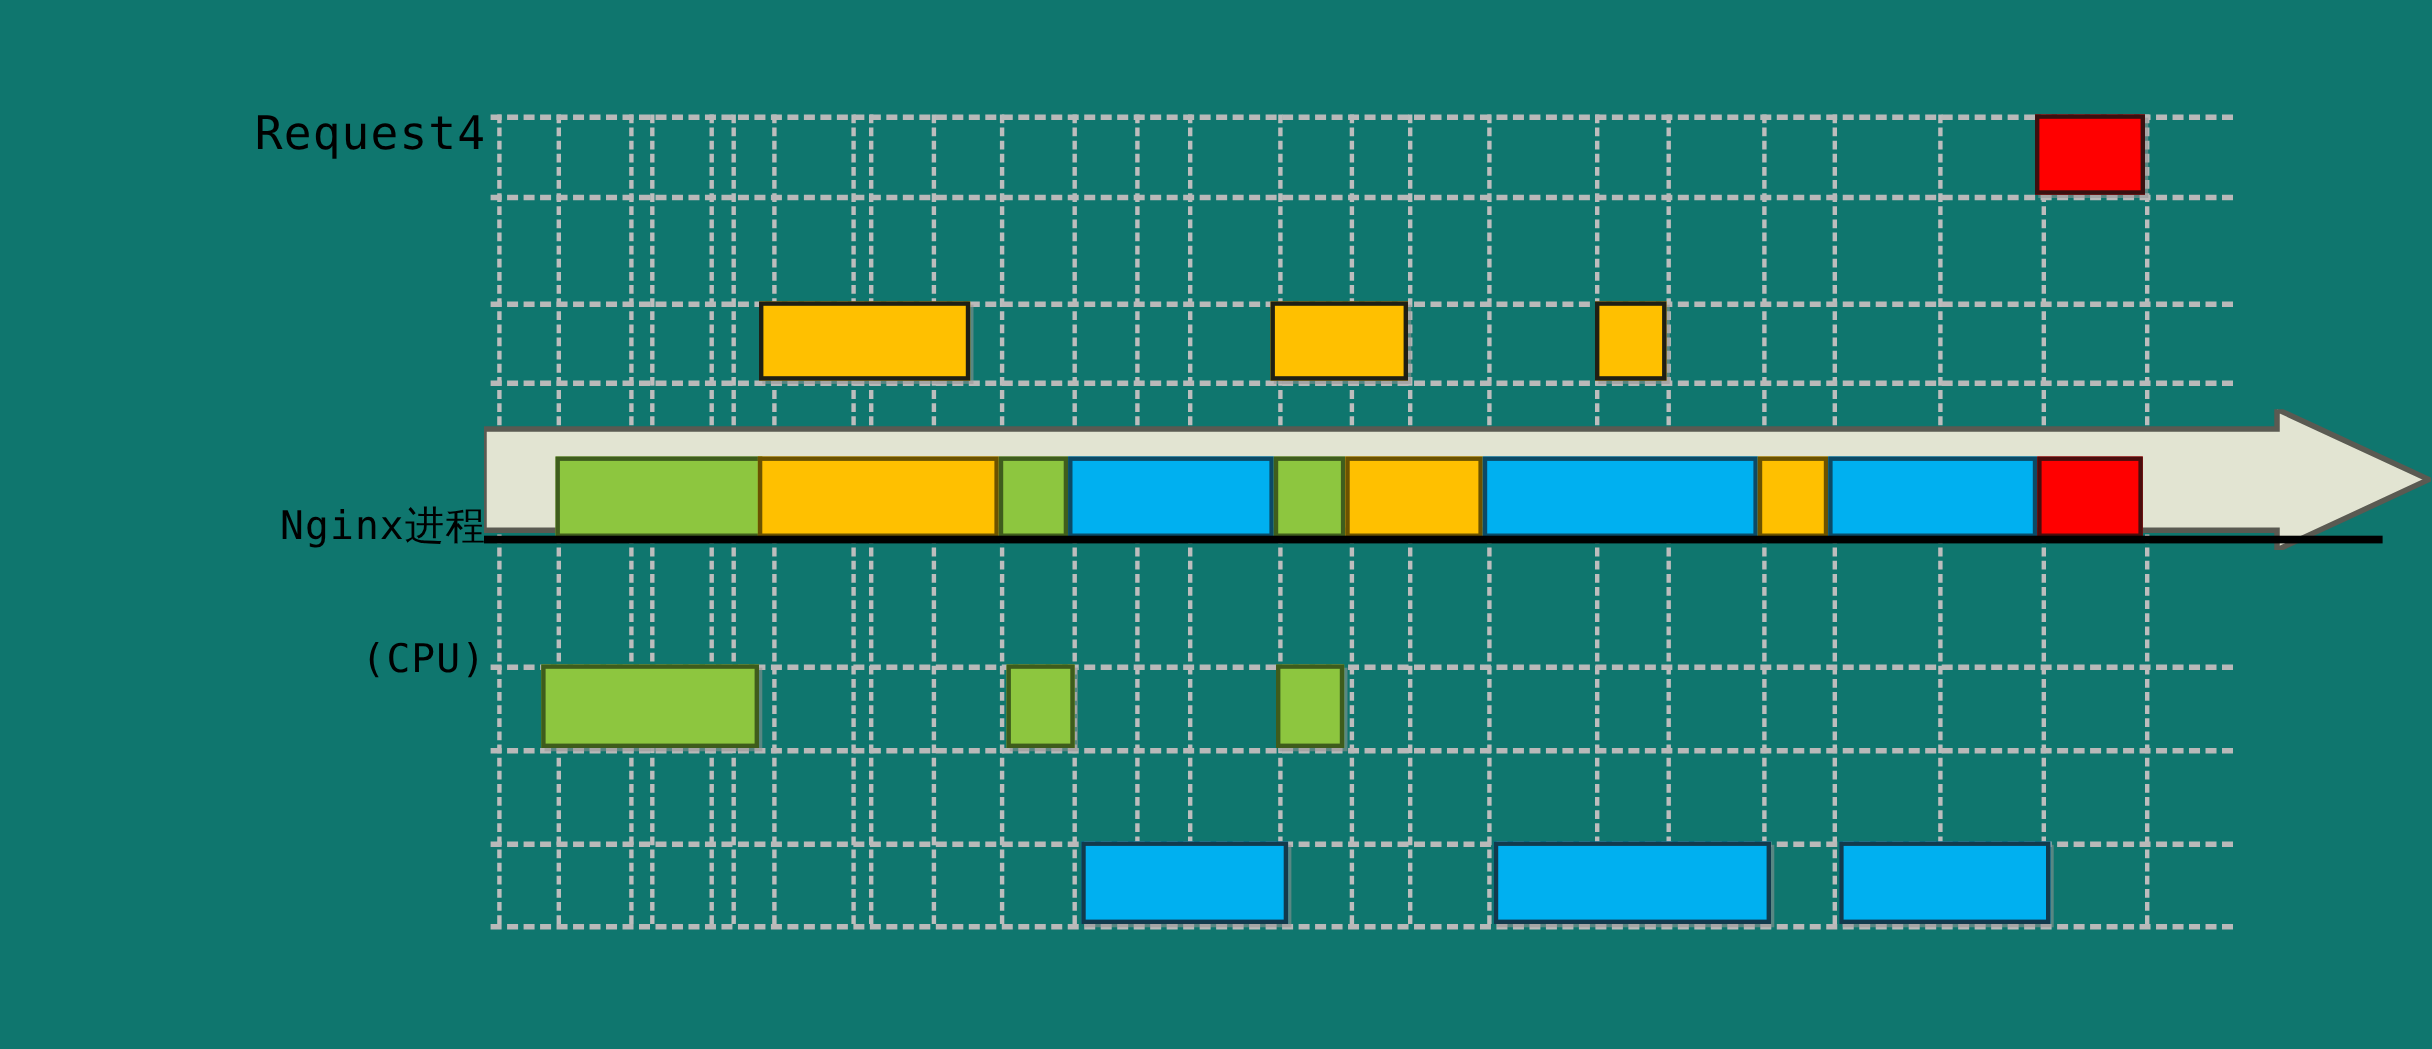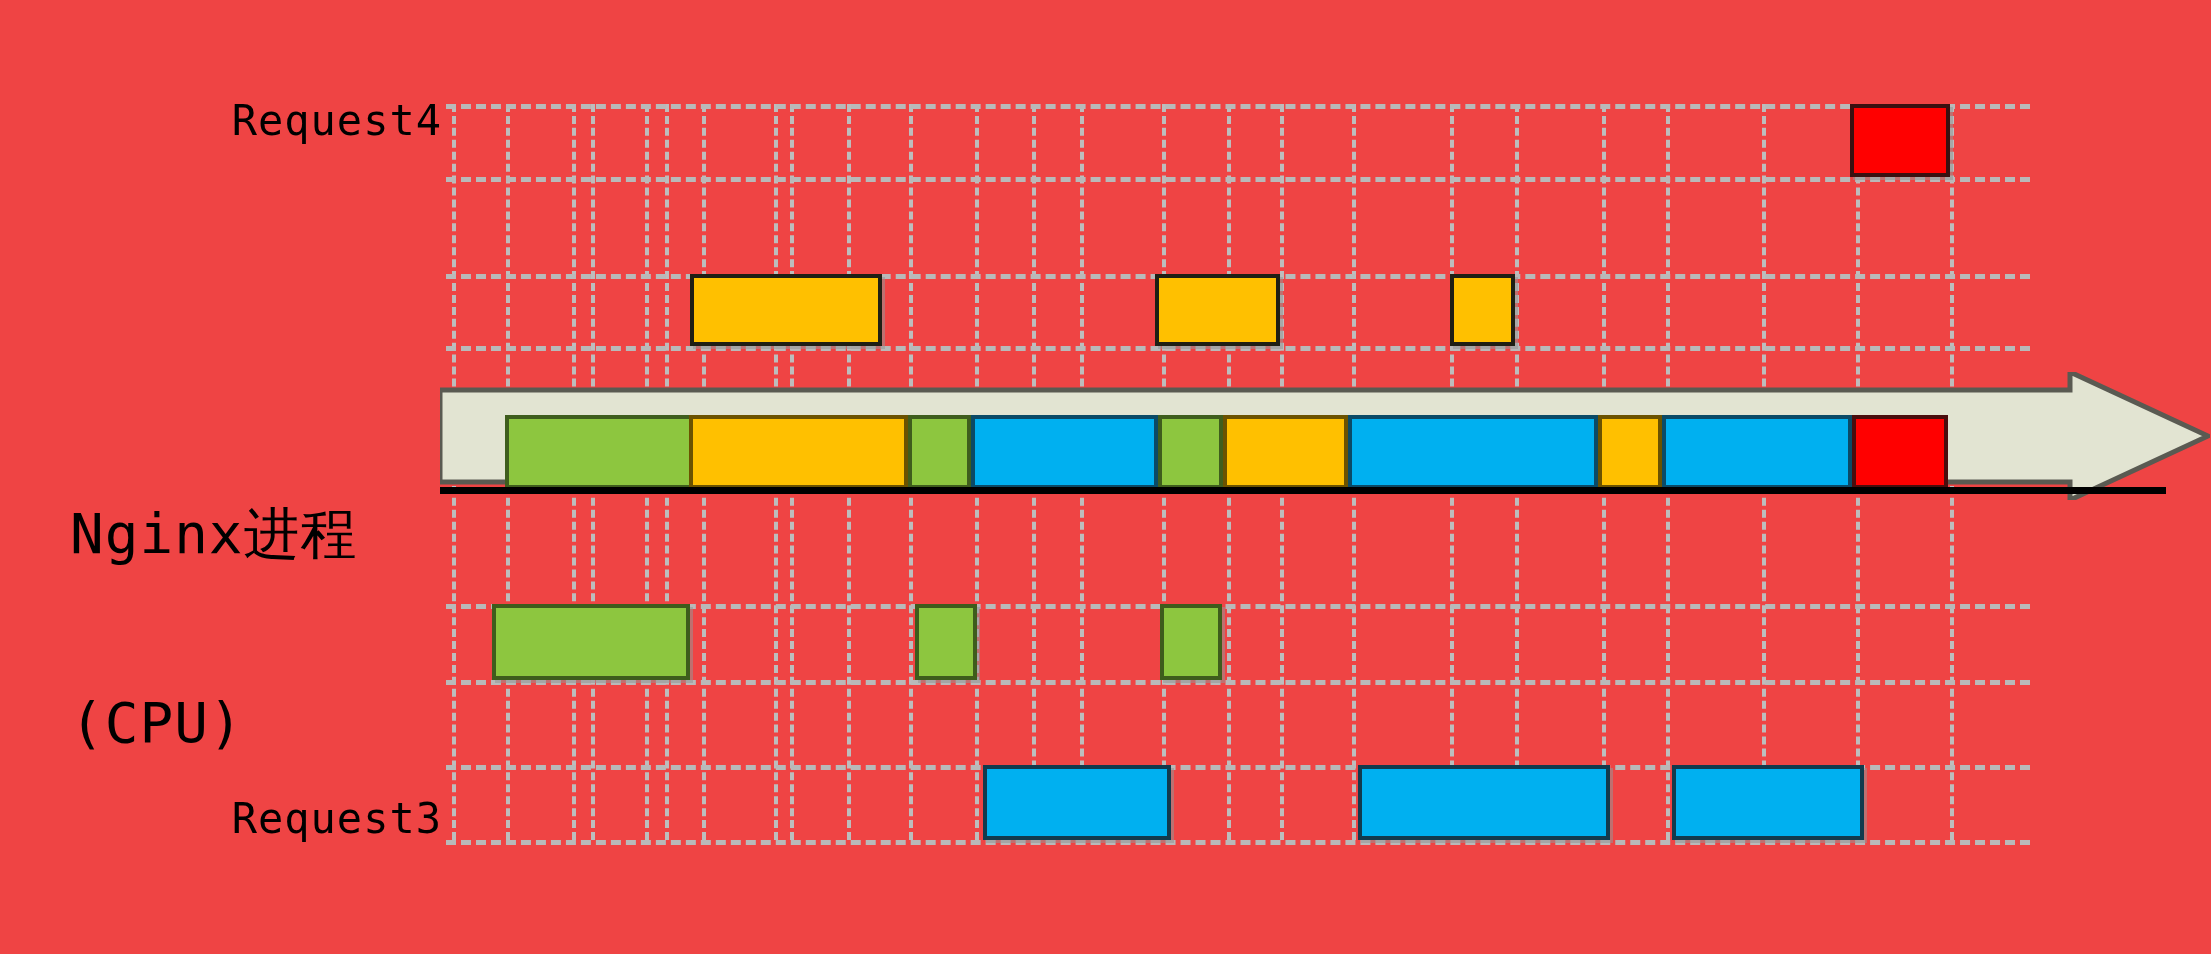--- a/index.html
+++ b/index.html
@@ -1,31 +1,31 @@
 <!DOCTYPE html>
 <html><head>
 <meta charset="utf-8">
 <style>
   html,body{margin:0;padding:0;background:#ffffff;}
   body{width:2211px;height:954px;overflow:hidden;
        font-family:"DejaVu Sans Mono","Liberation Mono",monospace;}
-  #stage{position:relative;width:2211px;height:954px;background:#ef4444;}
+  #stage{position:relative;width:2211px;height:954px;background:#0f766e;}
 
   
   .row-label{
     position:absolute;
     color:#000;
     font-family:"DejaVu Sans Mono","Liberation Mono",monospace;
     font-size:42px;
     letter-spacing:1px;
     white-space:pre;
     text-align:right;
     line-height:1.08;
   }
-  .row-label.cpu{font-size:56px;text-align:left;line-height:1.12;}
+  .row-label.cpu{font-size:36px;text-align:right;line-height:1.12;}
 
   
   .hgrid{
     position:absolute;height:0;border-top:5px dashed #b9b9b9;
   }
   .vgrid{
     position:absolute;width:0;border-left:4px dashed #bdbdbd;
   }
 
   
@@ -110,21 +110,20 @@
 
   <div class="row-label" style="left:112px;top:98px;width:330px;">Request4</div>
 
 
   <div class="row-label cpu" style="left:70px;top:378px;width:372px;">
     <div>Nginx进程</div>
     <div>(CPU)</div>
   </div>
 
 
-  <div class="row-label" style="left:112px;top:796px;width:330px;">Request3</div>
 
   <div id="cpu-arrow">
     <svg width="1770" height="128" viewBox="0 0 1770 128">
       <polygon points="0,18 1630,18 1630,0 1768,64 1630,128 1630,110 0,110" fill="#e2e4d2" stroke="#5a5a52" stroke-width="5" stroke-linejoin="miter"></polygon>
     </svg>
   </div>
 
   <div id="cpu-strip-wrap">
       <div class="seg green" style="position: absolute; left: 505px; top: 415px; width: 188px; height: 74px;"></div>
       <div class="seg orange" style="position: absolute; left: 693px; top: 415px; width: 219px; height: 74px;"></div>

